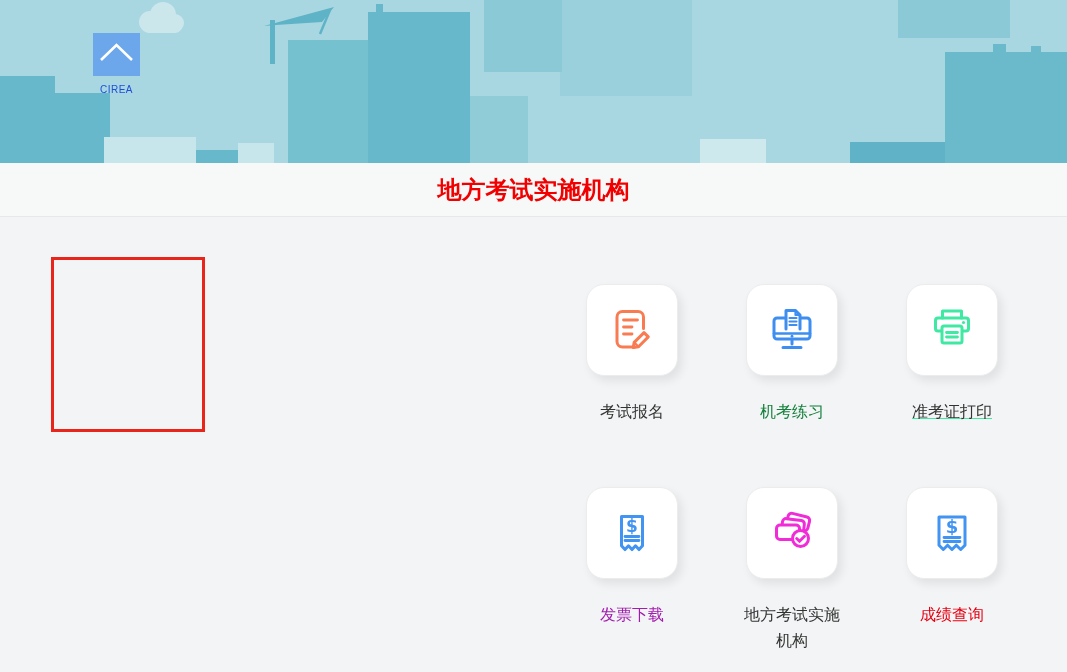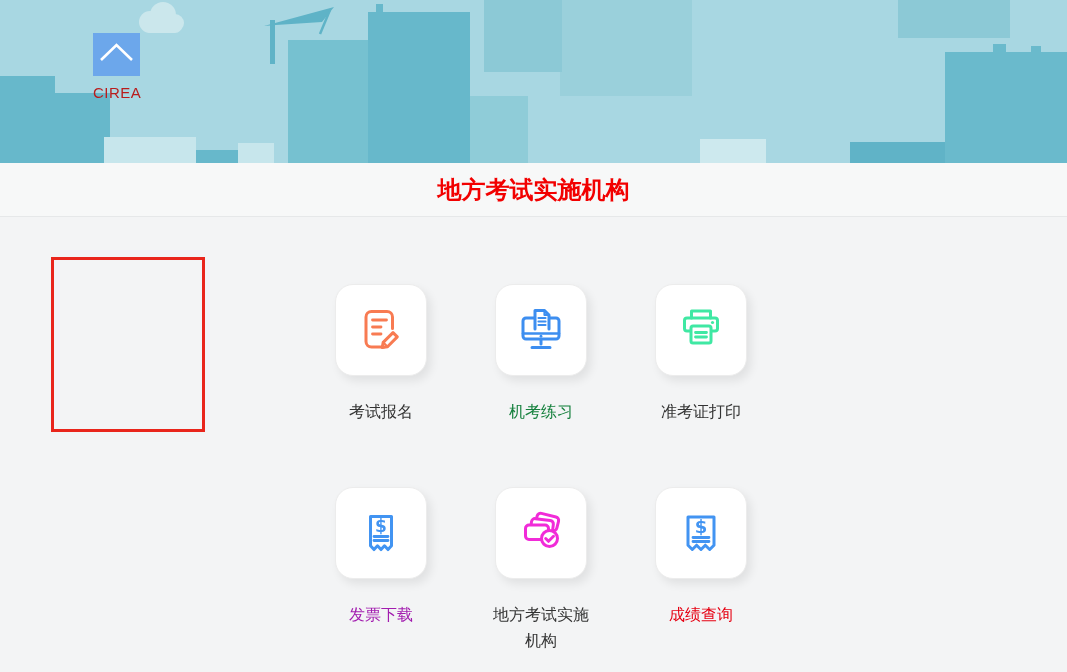--- a/index.html
+++ b/index.html
@@ -4,30 +4,30 @@
 <style>
   html,body{margin:0;padding:0;background:#fff;}
   body{font-family:"Liberation Sans","DejaVu Sans",sans-serif;}
   .page{position:relative;width:1067px;height:672px;overflow:hidden;background:#F3F4F5;}
 
   
   .header{position:absolute;left:0;top:0;width:1067px;height:163px;background:#A8D7E2;overflow:hidden;}
   .header svg.sky{position:absolute;left:0;top:0;}
   .logo-block{position:absolute;left:93px;top:33px;width:60px;cursor:pointer;}
   .logo-square{width:47px;height:43px;background:#6CA7EB;display:flex;align-items:center;justify-content:center;}
-  .logo-text{margin-top:8px;width:47px;text-align:center;color:#b91c1c;font-size:15px;letter-spacing:.5px;}
+  .logo-text{margin-top:8px;width:47px;text-align:center;color:#1d4ed8;font-size:10px;letter-spacing:.5px;}
   .site-title{position:absolute;left:183px;top:44px;margin:0;color:#fff;font-size:35px;font-weight:bold;letter-spacing:3px;white-space:nowrap;text-shadow:2px 3px 1px rgba(47,105,125,.38);}
 
   
   .section-bar{position:absolute;left:0;top:163px;width:1067px;height:54px;background:#F7F8F8;border-bottom:1px solid #E6E8E9;box-sizing:border-box;}
   .section-heading{margin:0;text-align:center;line-height:54px;font-size:24px;font-weight:bold;color:#F20000;}
 
   
   .main{position:absolute;left:0;top:218px;width:1067px;height:454px;background:#F3F4F5;}
-  .row{position:absolute;left:42px;right:27px;display:flex;justify-content:center;}
+  .row{position:absolute;left:42px;right:35px;display:flex;justify-content:flex-end;}
   .row1{top:66px;}
   .row2{top:269px;}
   .card{margin:0;width:160px;display:flex;flex-direction:column;align-items:center;cursor:pointer;}
   .icon-box{width:92px;height:92px;background:#fff;border:1px solid #ECECEC;border-radius:18px;box-sizing:border-box;
             display:flex;align-items:center;justify-content:center;box-shadow:4px 5px 10px rgba(0,0,0,.08);}
   .card-label{margin-top:23px;max-width:104px;text-align:center;font-size:16px;line-height:26px;color:#333;}
   .icon-box svg{display:block;}
   .icon-box svg text{font-family:"DejaVu Sans","Liberation Sans",sans-serif;font-weight:bold;}
 
   .highlight{position:absolute;left:51px;top:39px;width:148px;height:169px;border:3px solid #E9251B;pointer-events:none;}
@@ -109,21 +109,21 @@
             <path d="M18 23 V4.5 h9.5 l4.5 4.5 V23" fill="#fff"></path>
             <path d="M27.5 4.5 V9 h4.5" stroke-width="2.2"></path>
             <path d="M21.5 12 h7 M21.5 15.5 h7 M21.5 19 h7" stroke-width="2.2"></path>
             <circle cx="24" cy="30.2" r="1.4" fill="currentColor" stroke="none"></circle>
             <path d="M24 33 v5 M15 41.5 h18"></path>
           </svg>
         </div>
         <figcaption class="card-label" style="color: #15803d;">机考练习</figcaption>
       </figure>
 
-      <figure class="card" style="color: rgb(63, 232, 163);">
+      <figure class="card" style="color: rgb(63, 232, 163); text-decoration: underline;">
         <div class="icon-box">
           <svg width="48" height="48" viewBox="0 0 48 48" fill="none" stroke="currentColor" stroke-width="3" stroke-linecap="round" stroke-linejoin="round">
             <path d="M14.5 12 V5 h19 v7"></path>
             <rect x="7.5" y="12" width="33" height="13" rx="2.5"></rect>
             <circle cx="35.5" cy="16.5" r="1.6" fill="currentColor" stroke="none"></circle>
             <rect x="14" y="20" width="20" height="17" rx="2" fill="#fff"></rect>
             <path d="M18.5 26.5 h11 M18.5 31 h11" stroke-width="2.8"></path>
           </svg>
         </div>
         <figcaption class="card-label" style="color: rgb(51, 51, 51);">准考证打印</figcaption>

